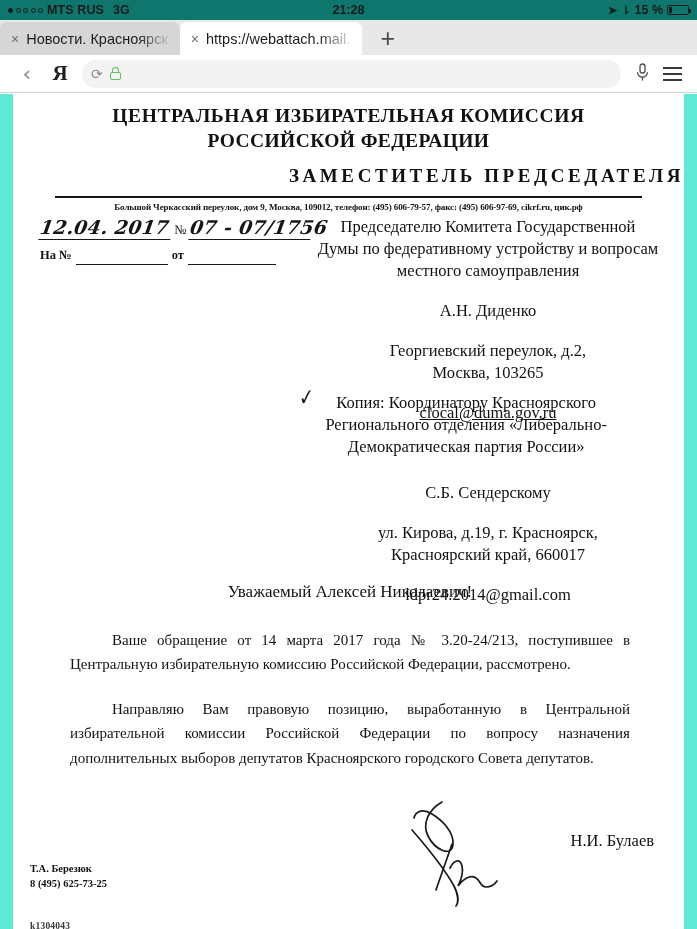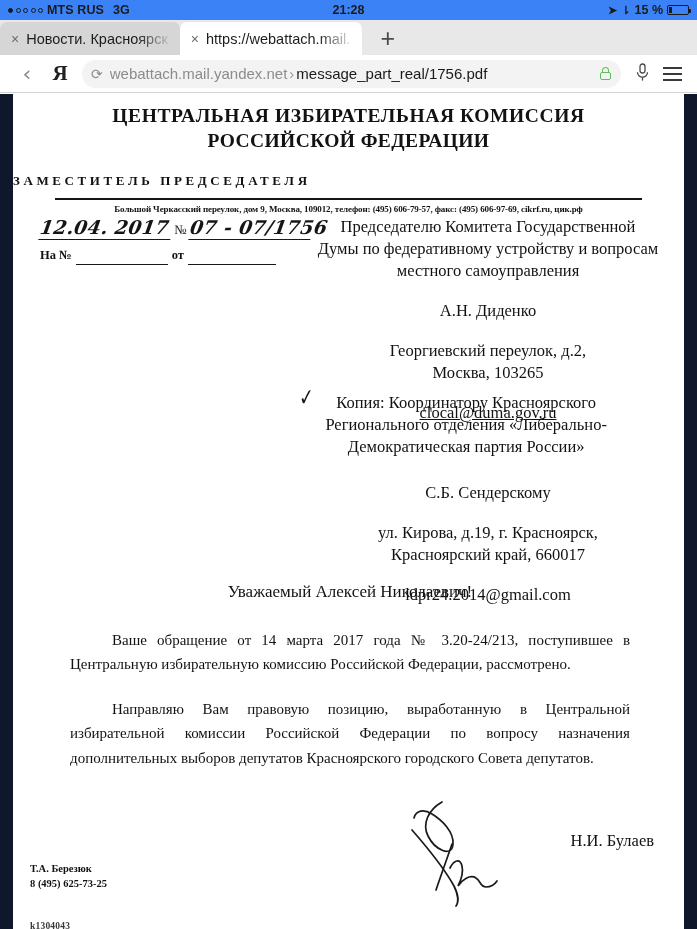--- a/index.html
+++ b/index.html
@@ -7,21 +7,21 @@
     width: 697px; height: 929px;
     background: #ffffff;
     font-family: "Liberation Sans", sans-serif;
     overflow: hidden;
   }
   #app { position: relative; width: 697px; height: 929px; background: #fff; }
 
   
   .statusbar {
     position: absolute; top: 0; left: 0; width: 697px; height: 20px;
-    background: #3b82f6;
+    background: #0f766e;
     display: flex; align-items: center;
     font-size: 12.5px; font-weight: bold; color: #1a1a1a;
     padding: 0 8px;
   }
   .sb-left { display: flex; align-items: center; gap: 4px; }
   .dots { display: flex; align-items: center; gap: 2.5px; }
   .dot { width: 5px; height: 5px; border-radius: 50%; border: 1px solid #1a1a1a; }
   .dot.on { background: #1a1a1a; }
   .sb-carrier { letter-spacing: 0.1px; }
   .sb-net { margin-left: 5px; }
@@ -112,40 +112,40 @@
     position: absolute; top: 0; left: 2.2px; width: 6.6px; height: 6px;
     border: 1.4px solid #5fbf60; border-bottom: none; border-radius: 4px 4px 0 0;
   }
   .mic { width: 30px; text-align: center; color: #4a4a4a; font-size: 17px; line-height: 1; }
   .burger { width: 30px; display: flex; flex-direction: column; gap: 4px; align-items: center; }
   .burger i { display: block; width: 19px; height: 2px; background: #3a3a3a; }
 
   
   .viewer {
     position: absolute; top: 94px; left: 0; width: 697px; height: 835px;
-    background: #0f172a;
+    background: #5eead4;
   }
   .page {
     position: absolute; top: 0; left: 13px; width: 671px; height: 835px;
     background: #ffffff;
     font-family: "Liberation Serif", serif;
     color: #121212;
   }
   .paper { position: relative; width: 100%; height: 100%; }
 
   
   .lh1 {
     text-align: center; font-family: "Liberation Serif", serif;
     font-weight: bold; font-size: 19.5px; letter-spacing: 0.6px;
     margin-top: 10px; line-height: 1.28;
   }
   .lh1 .l2 { letter-spacing: 0.4px; }
   .lh2 {
-    text-align: left; font-weight: bold; font-size: 13px;
-    letter-spacing: 3.6px; margin-top: 19px;
+    text-align: right; font-weight: bold; font-size: 19px;
+    letter-spacing: 3.6px; margin-top: 11px;
   }
   .rule {
     margin: 9px 42px 0 42px; border-top: 2.4px solid #161616;
   }
   .lh3 {
     text-align: center; font-size: 9px; font-weight: bold;
     margin-top: 4px; letter-spacing: -0.1px;
   }
 
   
@@ -240,21 +240,20 @@
       <span class="tab-label">https://webattach.mail.</span>
     </div>
     <div class="newtab">+</div>
   </div>
 
   <div class="addrbar">
     <div class="nav-back">‹</div>
     <div class="ya-logo">Я</div>
     <div class="omnibox">
       <span class="reload-icon">⟳</span>
-      <span class="url"><span>webattach.mail.yandex.net</span><span class="sep">›</span><b>message_part_real/1756.pdf</b></span>
       <span class="lock">
         <span class="lock-shackle"></span>
           <span class="lock-body"></span>
       </span>
     </div>
     <div class="mic">
       <svg width="15" height="19" viewBox="0 0 15 19">
         <rect x="5" y="1" width="5" height="9" rx="2.5" fill="none" stroke="#4a4a4a" stroke-width="1.3"></rect>
         <path d="M2.5 9.2 a5 5 0 0 0 10 0" fill="none" stroke="#4a4a4a" stroke-width="1.3"></path>
         <line x1="7.5" y1="14.3" x2="7.5" y2="17.6" stroke="#4a4a4a" stroke-width="1.3"></line>

